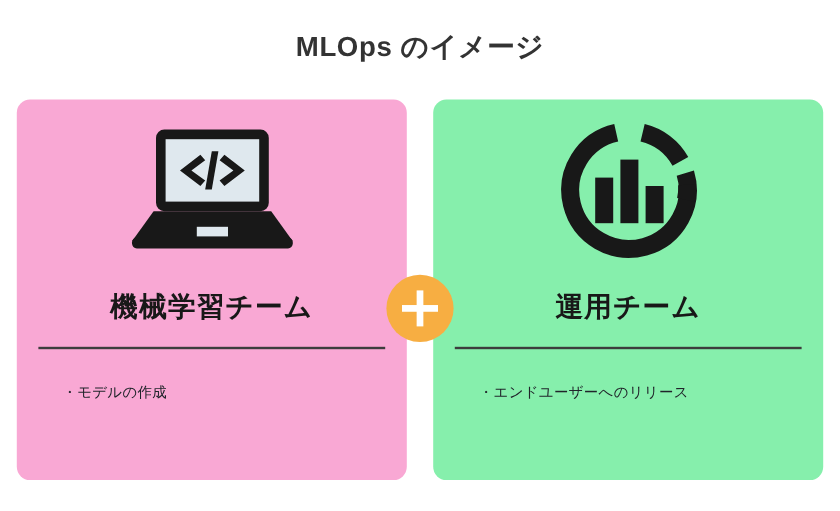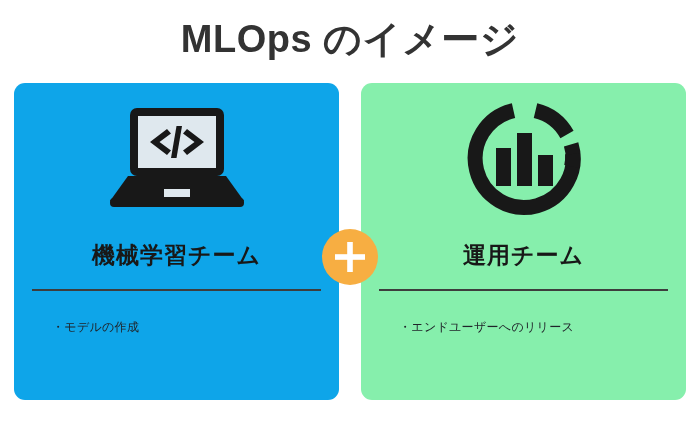--- a/index.html
+++ b/index.html
@@ -14,21 +14,21 @@
     overflow: hidden;
     position: relative;
   }
 
   .page-title {
     position: absolute;
     left: 0;
     top: 18px;
     width: 700px;
     text-align: center;
-    font-size: 38px;
+    font-size: 23px;
     font-weight: bold;
     color: #333333;
     letter-spacing: 0.5px;
     line-height: 42px;
   }
 
   .panels {
     position: absolute;
     left: 14px;
     top: 83px;
@@ -39,21 +39,21 @@
     justify-content: space-between;
   }
 
   .panel {
     width: 325px;
     height: 317px;
     border-radius: 11px;
     position: relative;
     box-sizing: border-box;
   }
-  .panel-left  { background: #0ea5e9; }
+  .panel-left  { background: #f9a8d4; }
   .panel-right { background: #86efac; }
 
   .icon-area {
     position: absolute;
     left: 0;
     top: 0;
     width: 100%;
     height: 150px;
     display: flex;
     align-items: center;

